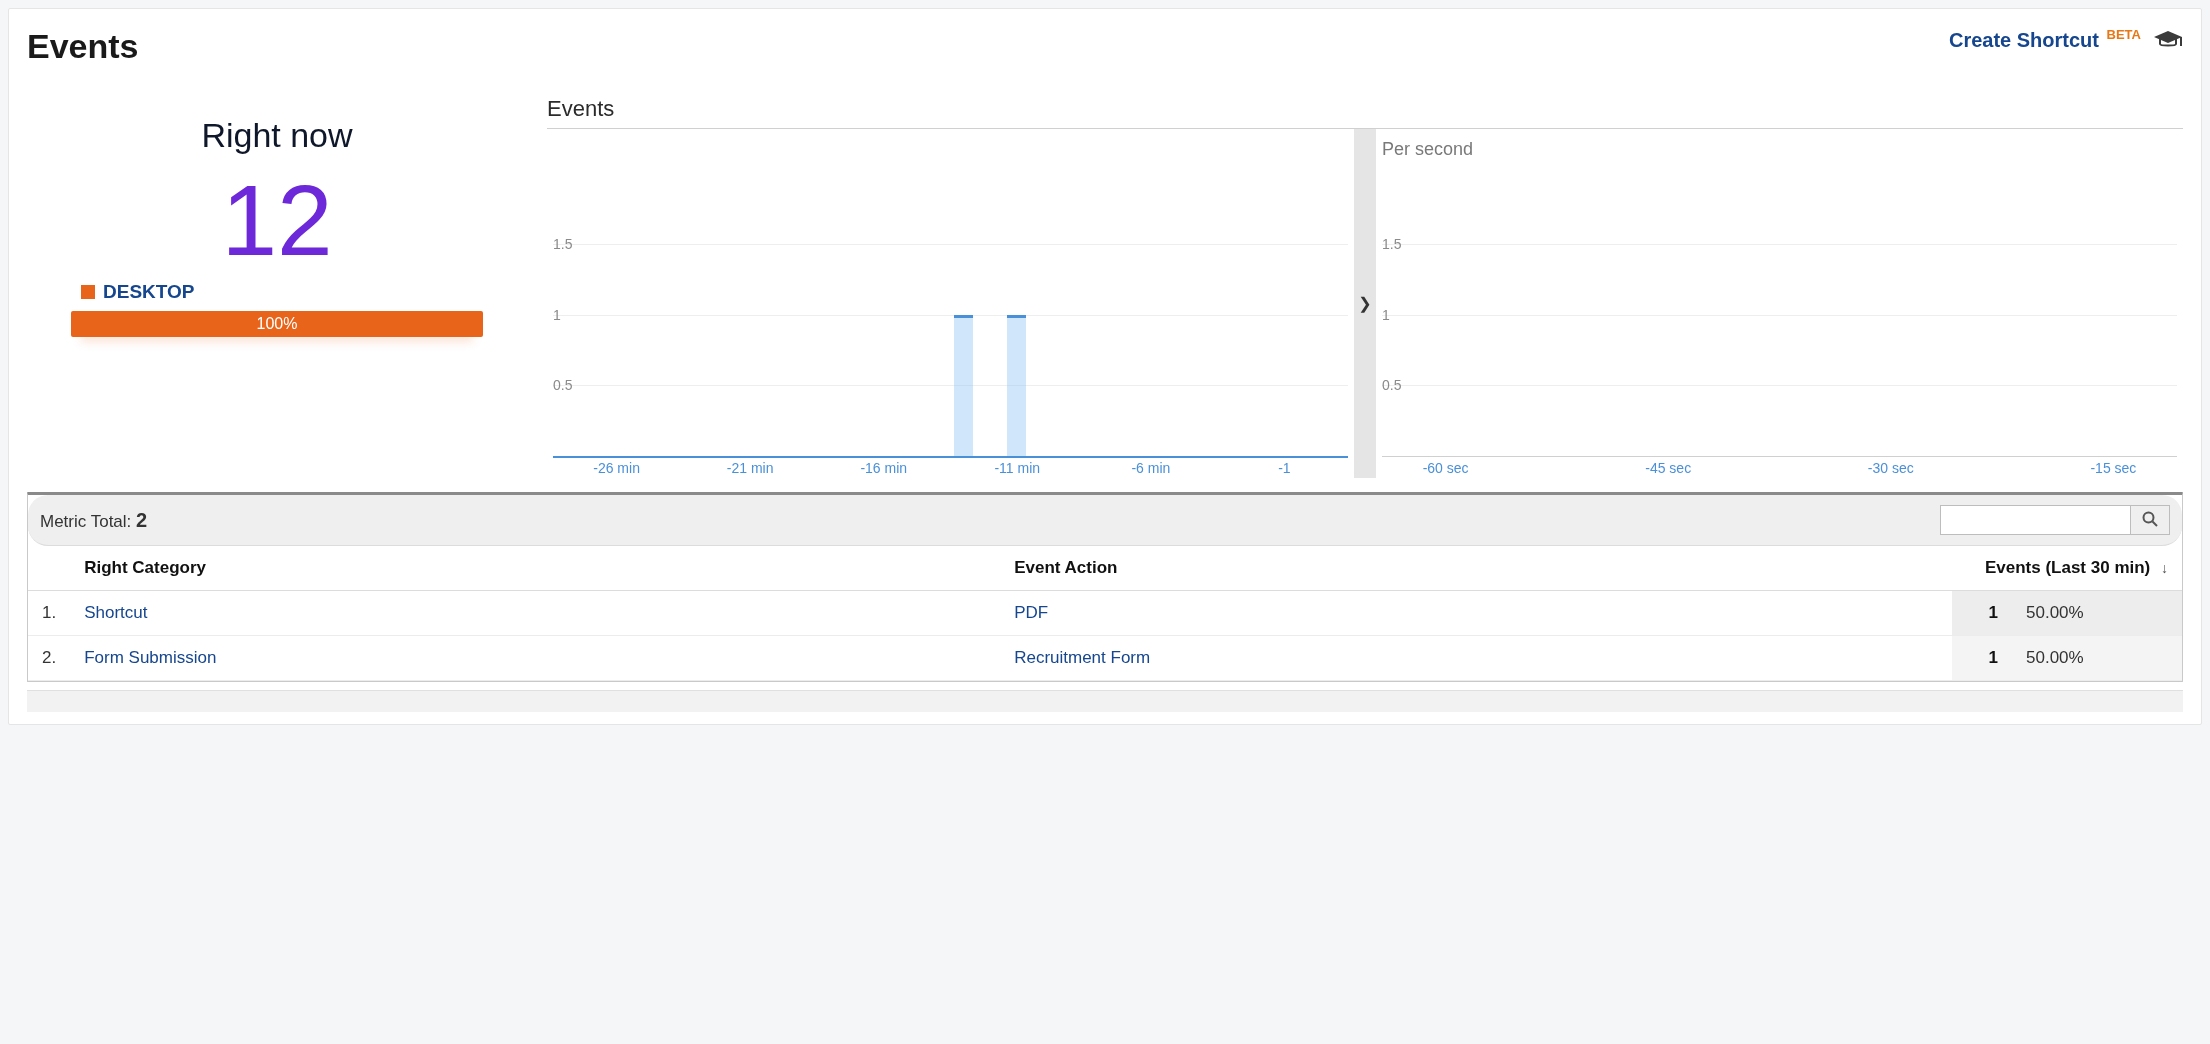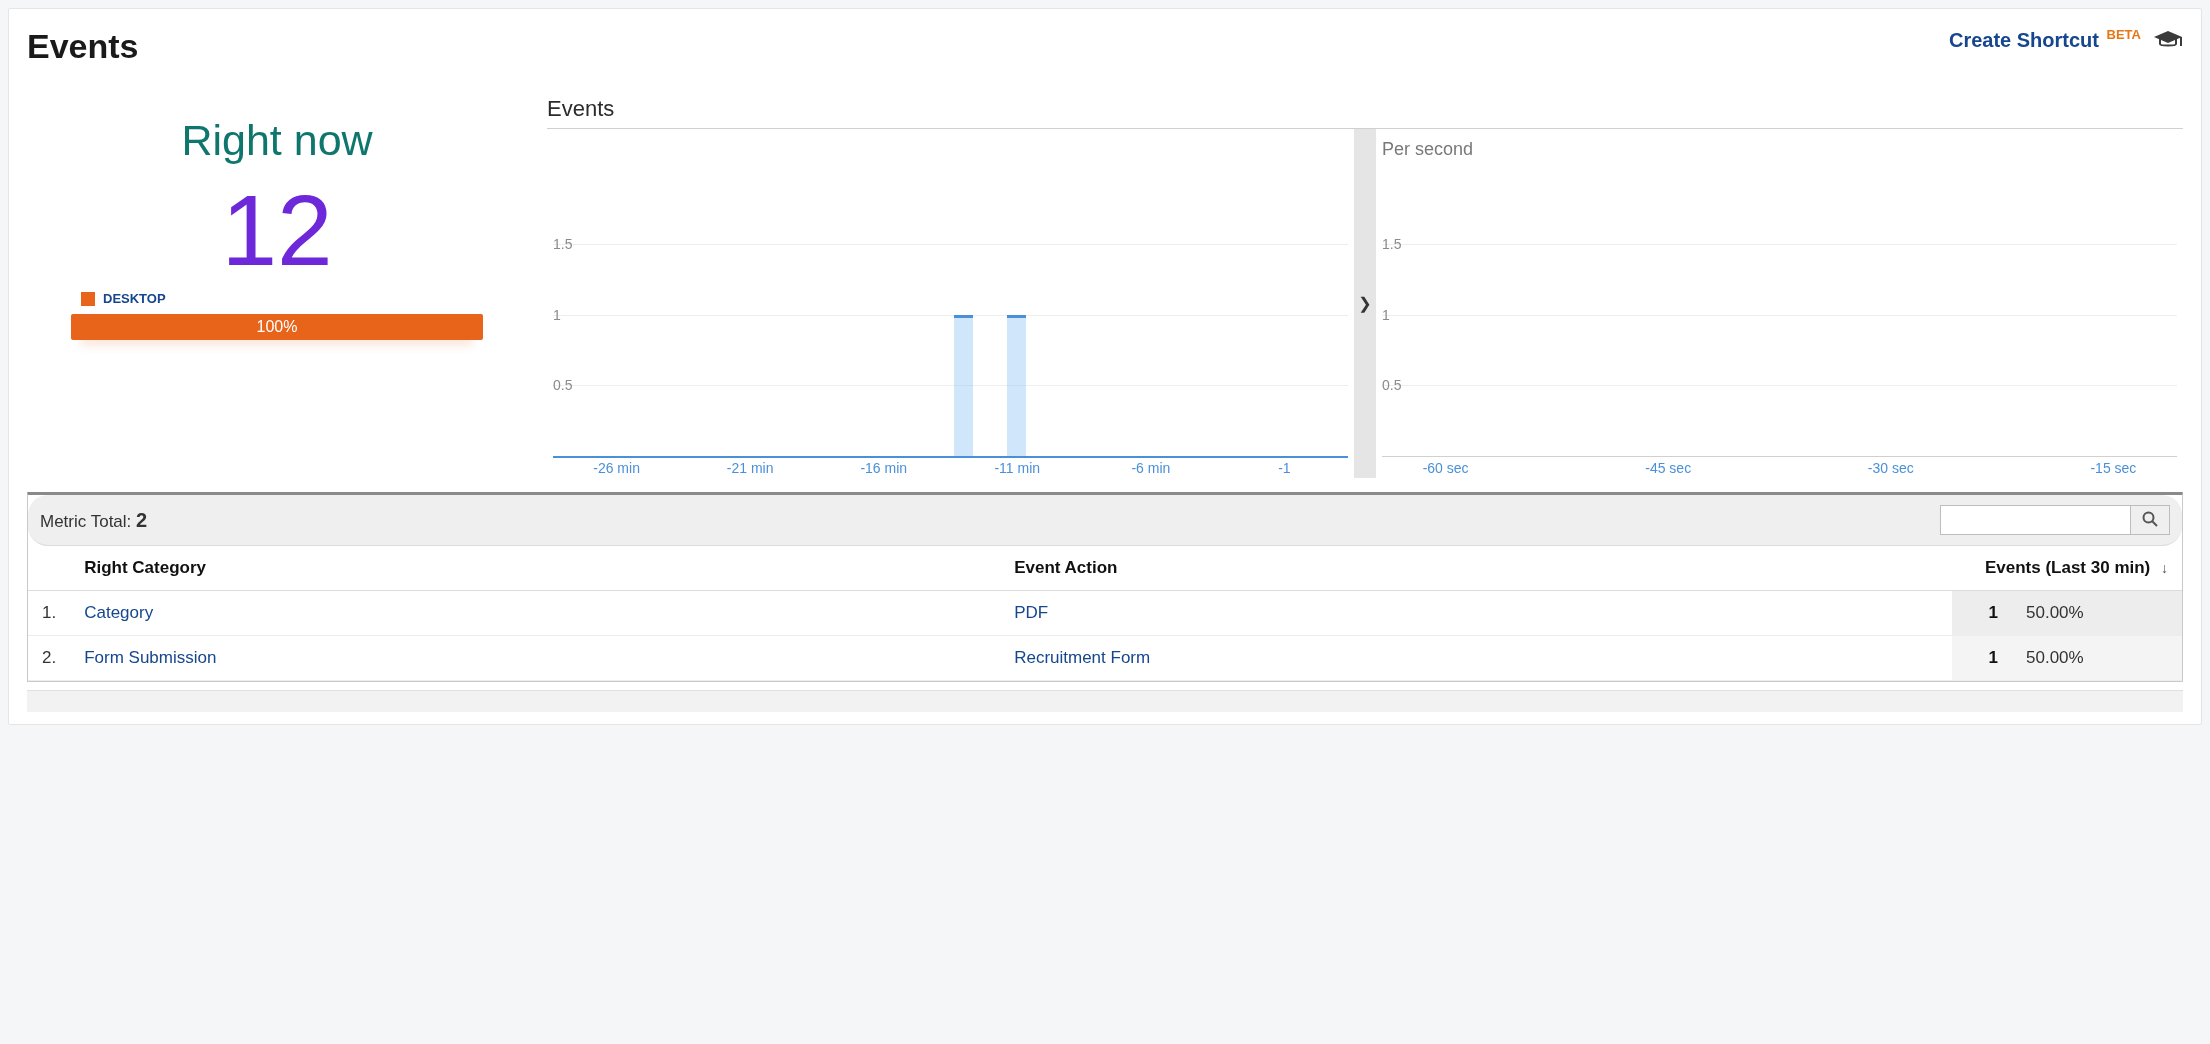--- a/index.html
+++ b/index.html
@@ -50,31 +50,31 @@
 
   .top-grid {
     display: grid;
     grid-template-columns: 500px 1fr;
     gap: 20px;
     margin-bottom: 14px;
   }
 
   
   .right-now { text-align: center; padding-top: 20px; }
-  .right-now-title { font-size: 43px; color: #0f766e; font-weight: 400; }
+  .right-now-title { font-size: 34px; color: #0f172a; font-weight: 400; }
   .right-now-number { font-size: 100px; font-weight: 400; color: #6d28d9; line-height: 1.1; margin: 10px 0 6px; }
   .right-now-sub { font-size: 18px; color: #3a3a3a; margin-bottom: 42px; }
   .legend-row {
     display: flex; align-items: center; gap: 8px;
     justify-content: flex-start;
     padding-left: 54px;
     margin-bottom: 8px;
   }
   .legend-swatch { width:14px; height:14px; background:#e8641b; display:inline-block; }
-  .legend-label { color:#15468e; font-size:13px; font-weight:700; }
+  .legend-label { color:#15468e; font-size:19px; font-weight:700; }
   .bar-outer {
     margin: 0 44px;
     background:#e8641b;
     height:26px;
     border-radius:2px;
     color:#fff;
     text-align:center;
     font-size:16px;
     line-height:26px;
     position:relative;
@@ -289,21 +289,21 @@
           <th>Event Action</th>
           <th class="num" colspan="2">
             <span>Events (Last 30 min)</span>
             <span class="sort-arrow">↓</span>
           </th>
         </tr>
       </thead>
       <tbody id="table-body">
           <tr>
             <td class="idx">1.</td>
-            <td>Category</td>
+            <td>Shortcut</td>
             <td>PDF</td>
             <td class="count">1</td>
             <td class="pct">50.00%</td>
           </tr>
           <tr>
             <td class="idx">2.</td>
             <td>Form Submission</td>
             <td>Recruitment Form</td>
             <td class="count">1</td>
             <td class="pct">50.00%</td>

